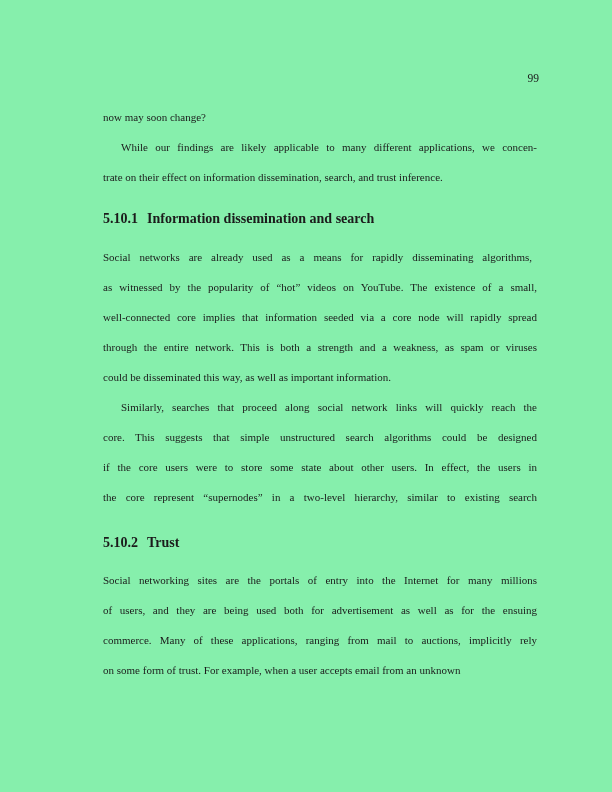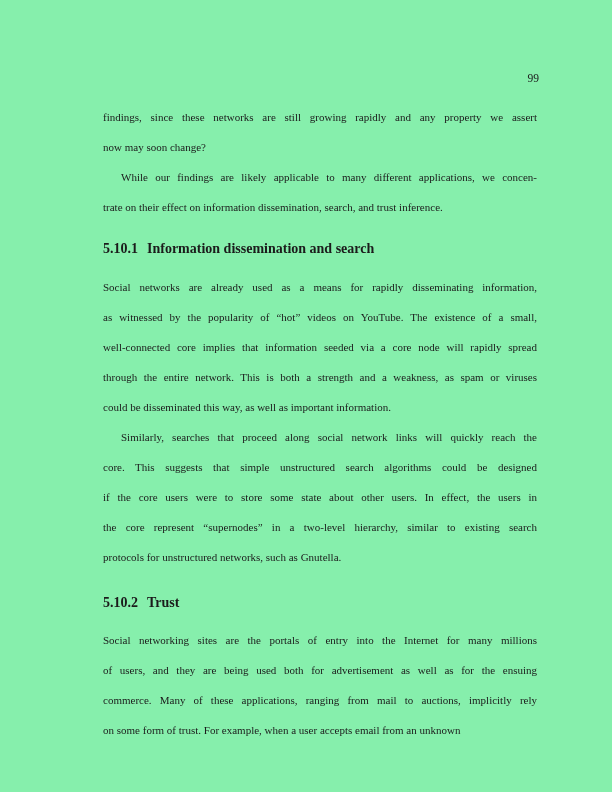--- a/index.html
+++ b/index.html
@@ -53,34 +53,32 @@
   .heading.h-b { margin: 16px 0 7px 0; }
   .heading .h-num { display: inline-block; }
   .heading .h-title { display: inline-block; margin-left: 9px; }
 </style>
 </head>
 <body>
 
 <div class="page">
   <div class="pagenum">99</div>
   <div class="content">
-      <div class="line"><span class="ltext" style="word-spacing: 6px;">findings, since these networks are still growing rapidly and any property we assert</span></div>
       <div class="line last"><span class="ltext">now may soon change?</span></div>
       <div class="line indent"><span class="ltext" style="word-spacing: 4.5696px;">While our findings are likely applicable to many different applications, we concen-</span></div>
       <div class="line last"><span class="ltext">trate on their effect on information dissemination, search, and trust inference.</span></div>
       <div class="heading h-a"><span class="h-num">5.10.1</span><span class="h-title">Information dissemination and search</span></div>
-      <div class="line"><span class="ltext" style="word-spacing: 6.18608px;">Social networks are already used as a means for rapidly disseminating information,</span></div>
+      <div class="line"><span class="ltext" style="word-spacing: 6.18608px;">Social networks are already used as a means for rapidly disseminating algorithms,</span></div>
       <div class="line"><span class="ltext" style="word-spacing: 4.26674px;">as witnessed by the popularity of “hot” videos on YouTube. The existence of a small,</span></div>
       <div class="line"><span class="ltext" style="word-spacing: 4.04427px;">well-connected core implies that information seeded via a core node will rapidly spread</span></div>
       <div class="line"><span class="ltext" style="word-spacing: 3.75312px;">through the entire network. This is both a strength and a weakness, as spam or viruses</span></div>
       <div class="line last"><span class="ltext">could be disseminated this way, as well as important information.</span></div>
       <div class="line indent"><span class="ltext" style="word-spacing: 5.39205px;">Similarly, searches that proceed along social network links will quickly reach the</span></div>
       <div class="line"><span class="ltext" style="word-spacing: 7.82969px;">core. This suggests that simple unstructured search algorithms could be designed</span></div>
       <div class="line"><span class="ltext" style="word-spacing: 4.99219px;">if the core users were to store some state about other users. In effect, the users in</span></div>
       <div class="line"><span class="ltext" style="word-spacing: 6.47585px;">the core represent “supernodes” in a two-level hierarchy, similar to existing search</span></div>
-      <div class="line last"><span class="ltext">protocols for unstructured networks, such as Gnutella.</span></div>
       <div class="heading h-b"><span class="h-num">5.10.2</span><span class="h-title">Trust</span></div>
       <div class="line"><span class="ltext" style="word-spacing: 5.72596px;">Social networking sites are the portals of entry into the Internet for many millions</span></div>
       <div class="line"><span class="ltext" style="word-spacing: 4.90313px;">of users, and they are being used both for advertisement as well as for the ensuing</span></div>
       <div class="line"><span class="ltext" style="word-spacing: 5.40767px;">commerce. Many of these applications, ranging from mail to auctions, implicitly rely</span></div>
       <div class="line last"><span class="ltext">on some form of trust. For example, when a user accepts email from an unknown</span></div>
     </div>
 </div>
 
 </body></html>

